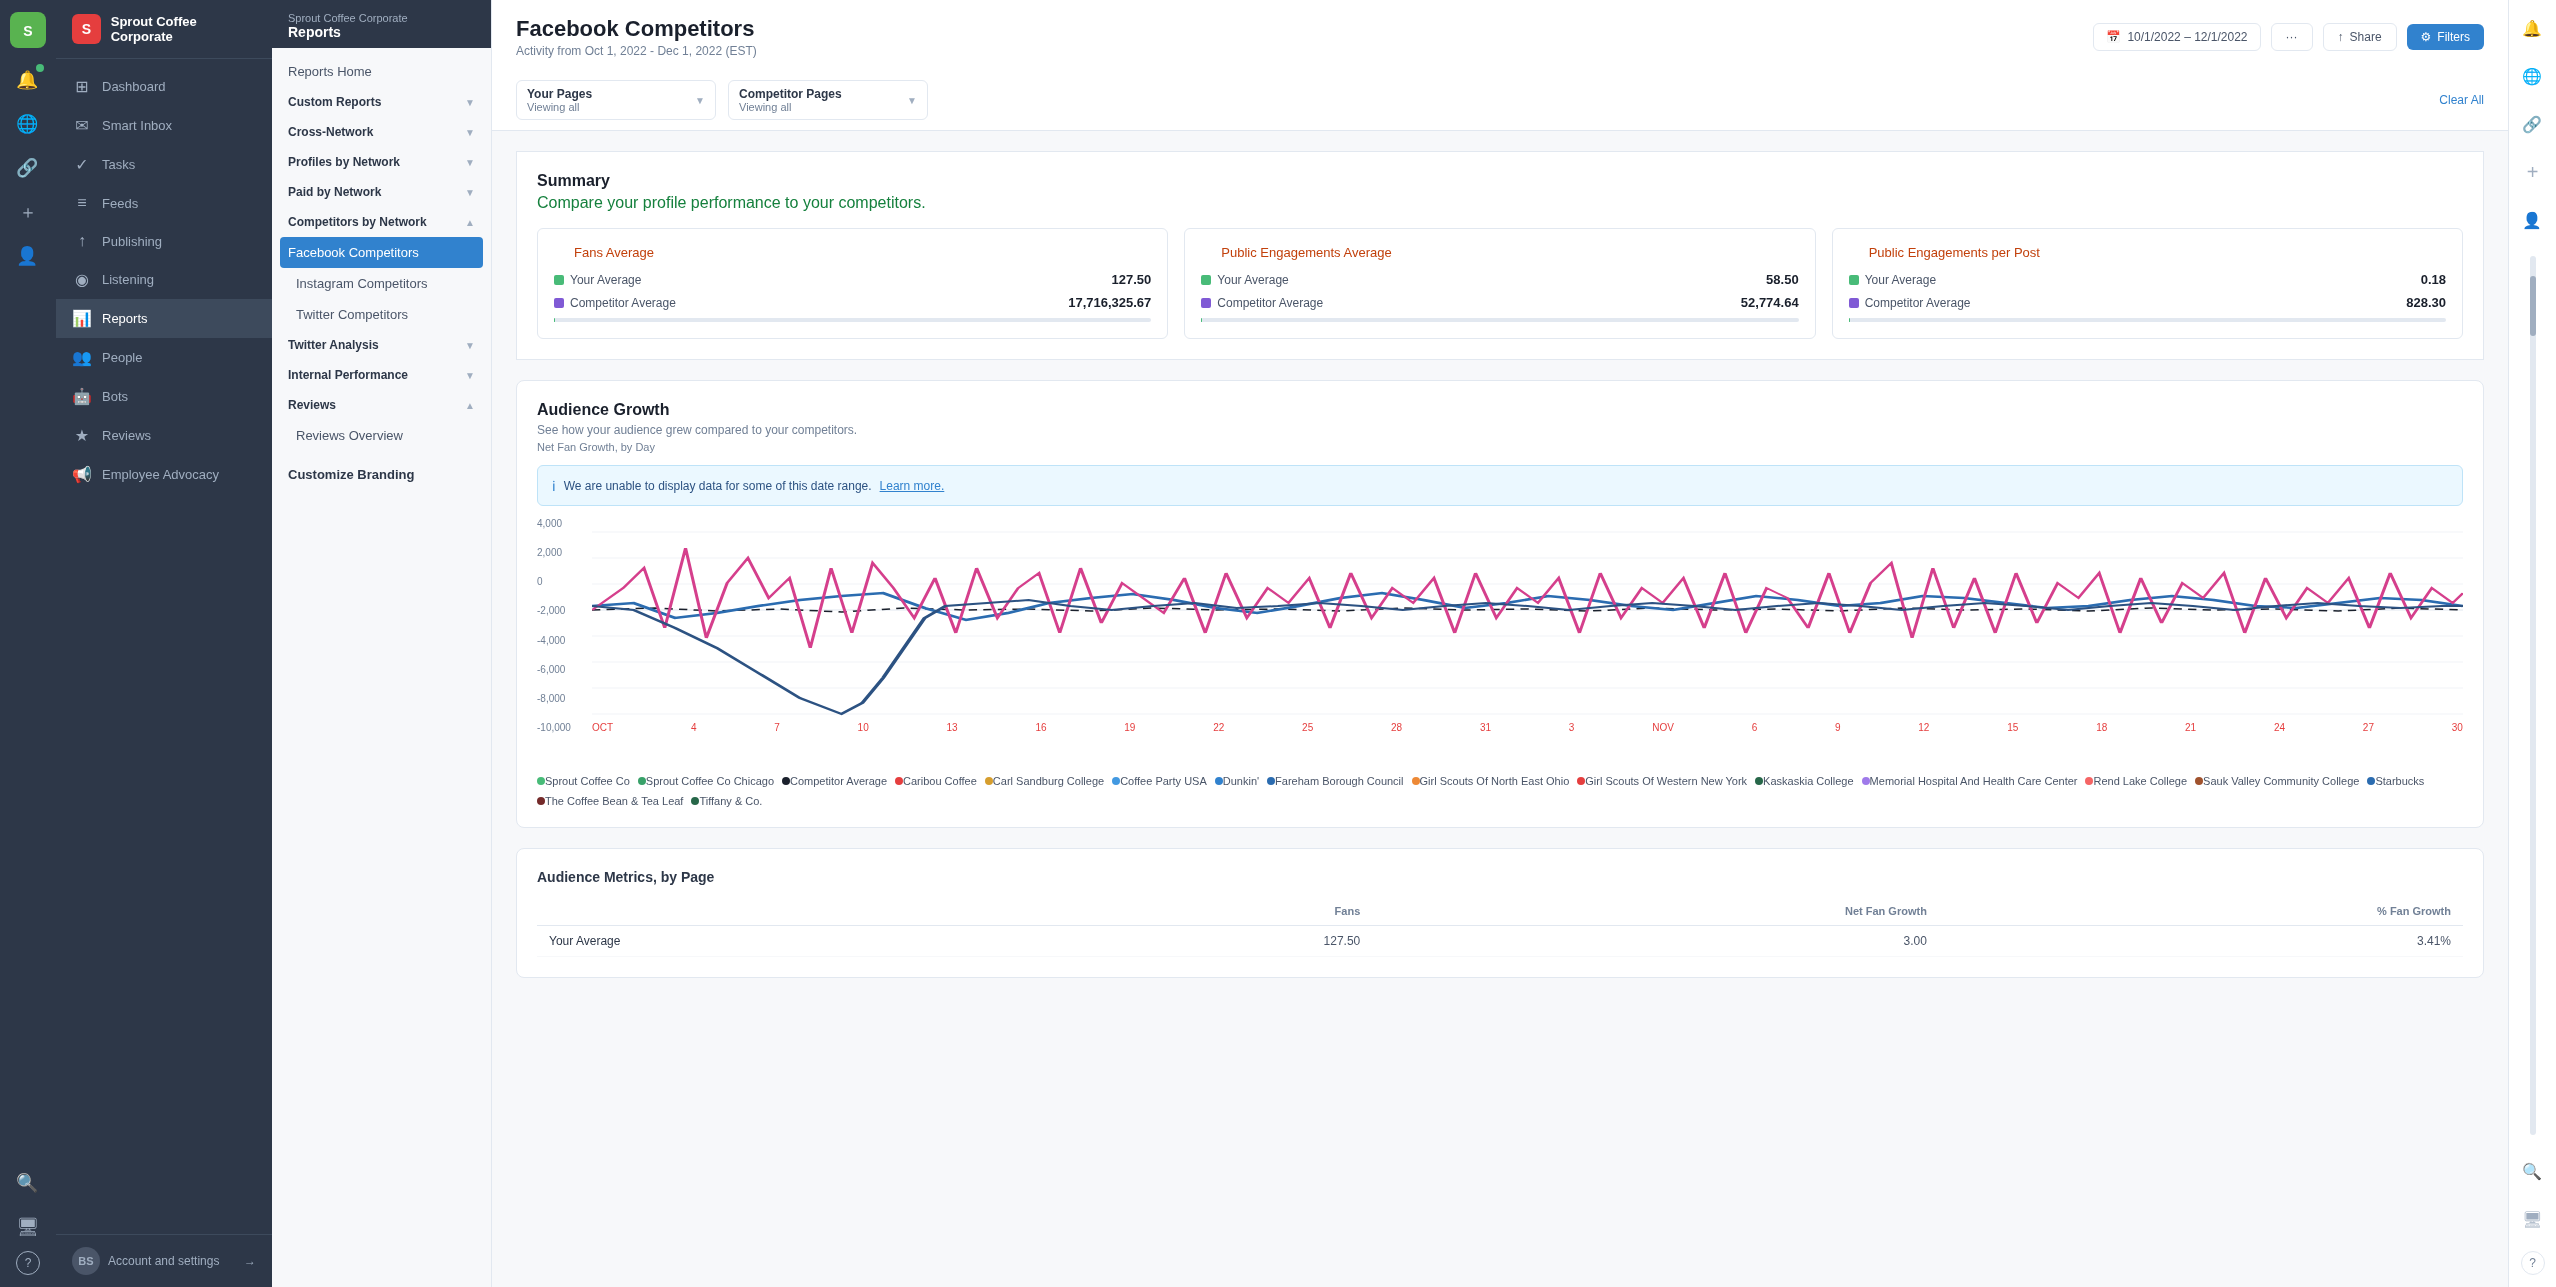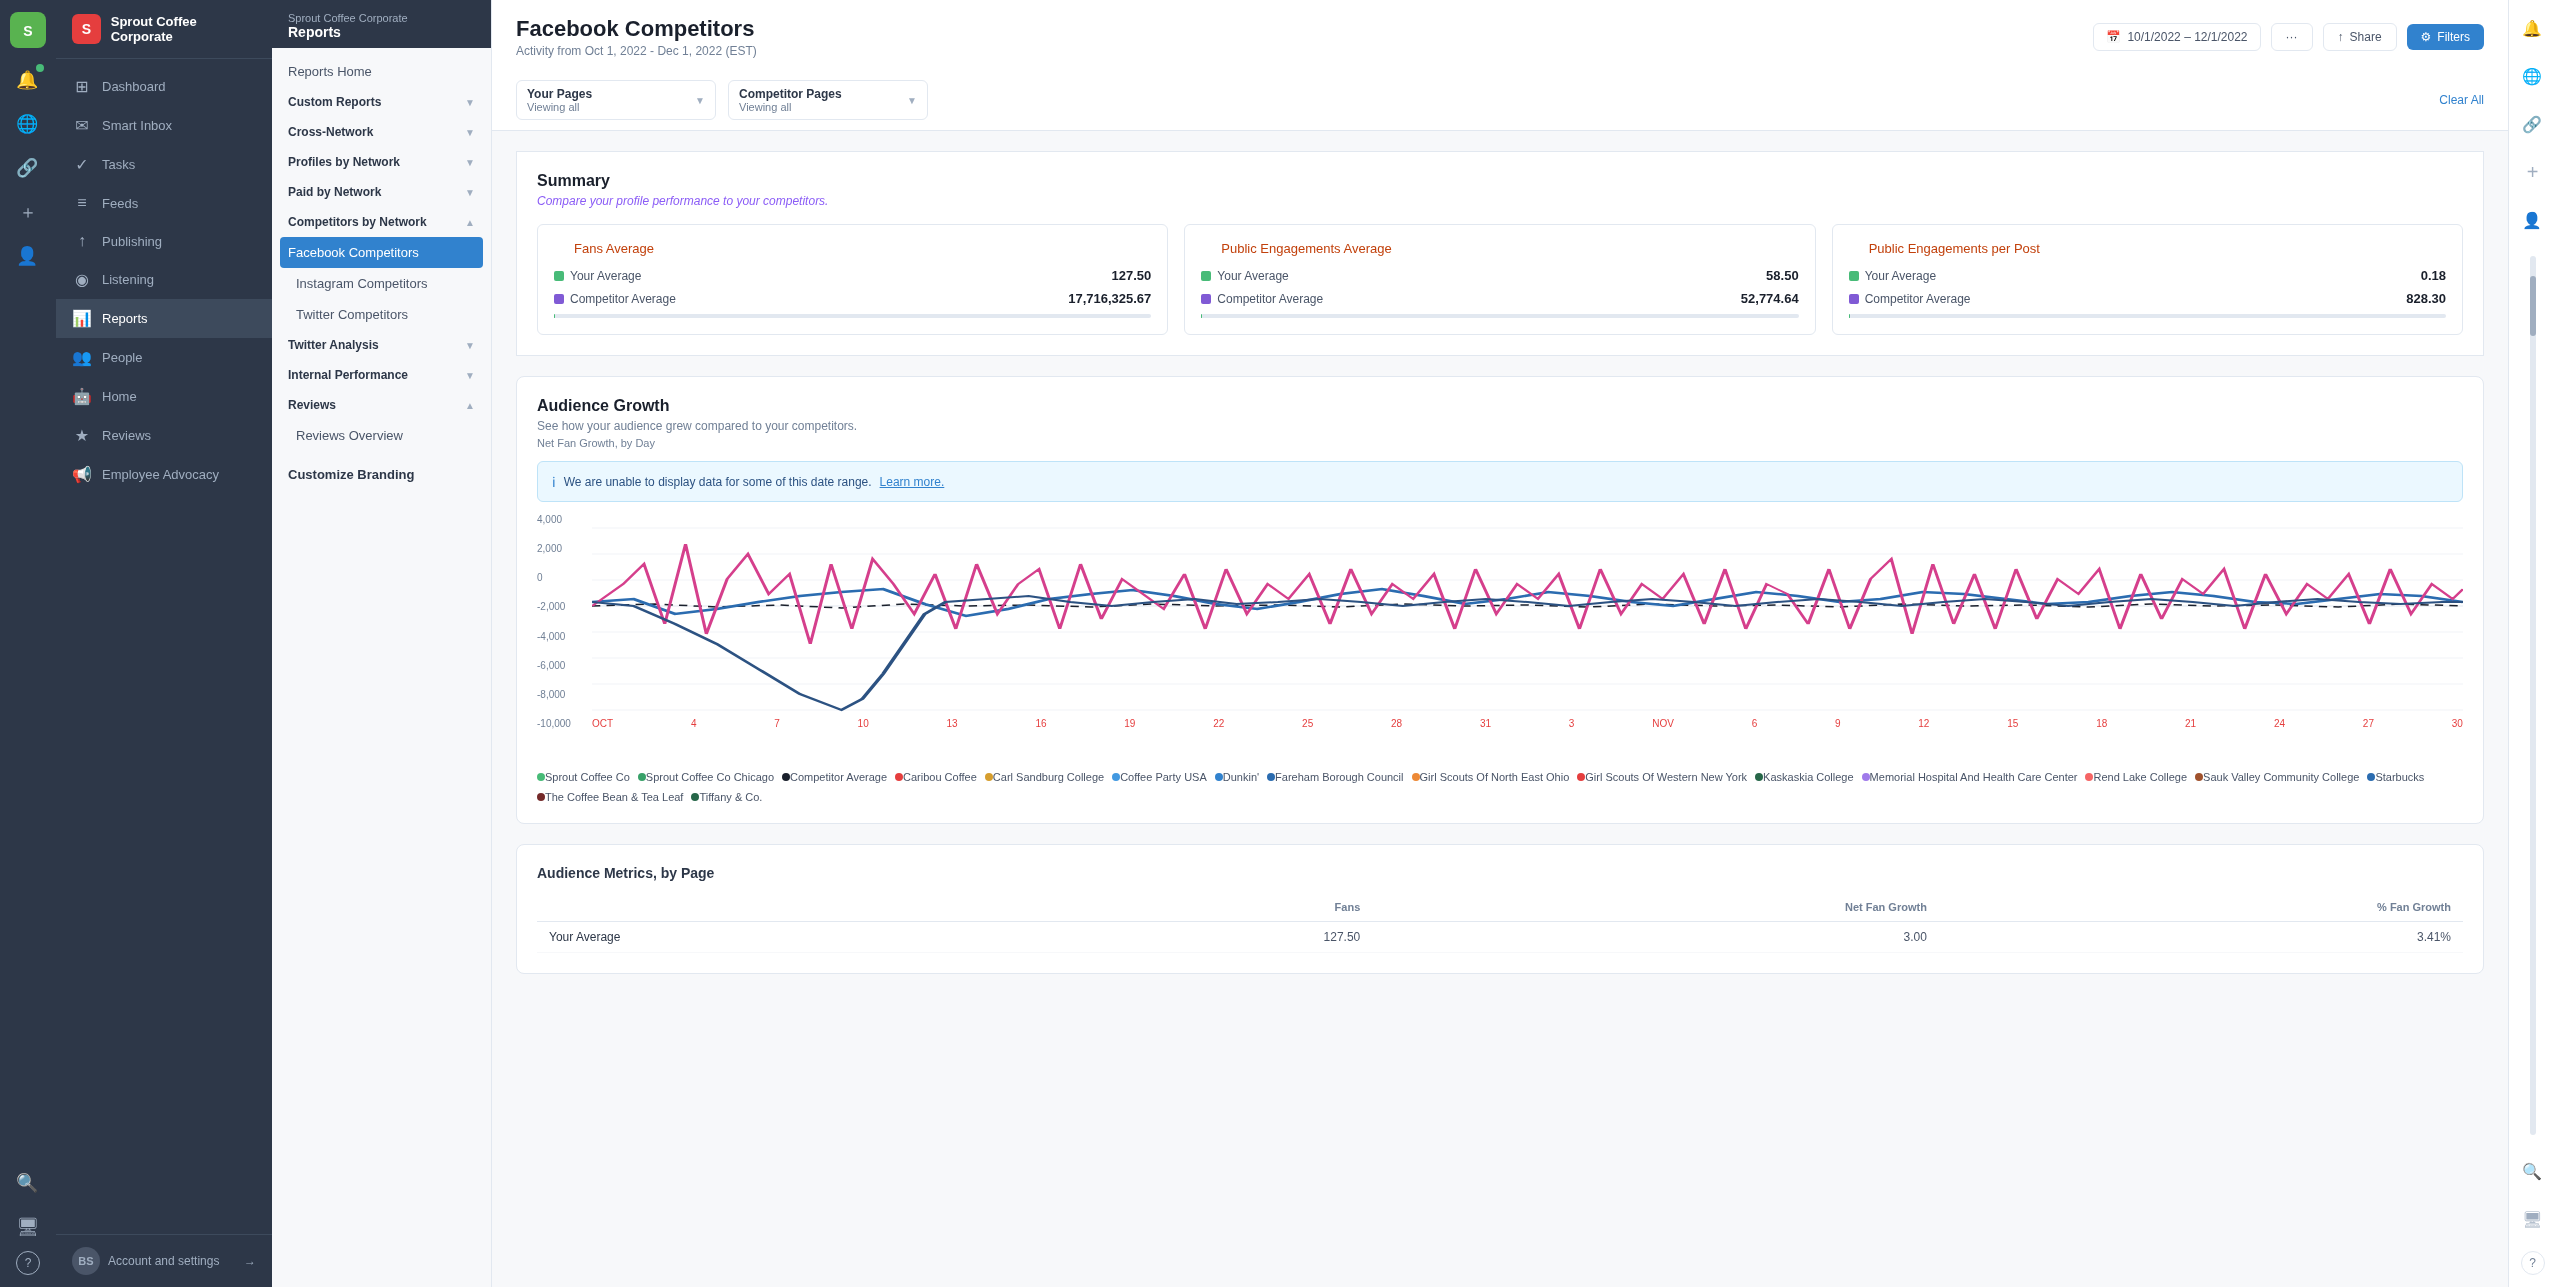--- a/index.html
+++ b/index.html
@@ -213,21 +213,21 @@
 
     
     .summary-card {
       background: #fff;
       border: 1px solid #e2e8f0;
       border-radius: 0;
       padding: 20px;
       margin-bottom: 20px;
     }
     .summary-title { font-size: 16px; font-weight: 700; color: #1a202c; margin-bottom: 4px; }
-    .summary-subtitle { font-size: 12px; color: #8b5cf6; margin-bottom: 16px; font-style: italic; }
+    .summary-subtitle { font-size: 16px; color: #15803d; margin-bottom: 16px; }
     .summary-metrics { display: grid; grid-template-columns: 1fr 1fr 1fr; gap: 16px; }
     .metric-box {
       border: 1px solid #e2e8f0;
       border-radius: 6px;
       padding: 16px;
     }
     .metric-title { font-size: 13px; font-weight: 400; color: #c2410c; margin-bottom: 12px; padding-left: 20px; }
     .metric-row { display: flex; align-items: center; justify-content: space-between; margin-bottom: 8px; }
     .metric-label { display: flex; align-items: center; gap: 6px; font-size: 12px; color: #4a5568; }
     .metric-dot { width: 10px; height: 10px; border-radius: 2px; }
@@ -377,21 +377,21 @@
     <div class="nav-item active">
       <span class="nav-icon">📊</span>
       <span>Reports</span>
     </div>
     <div class="nav-item">
       <span class="nav-icon">👥</span>
       <span>People</span>
     </div>
     <div class="nav-item">
       <span class="nav-icon">🤖</span>
-      <span>Home</span>
+      <span>Bots</span>
     </div>
     <div class="nav-item">
       <span class="nav-icon">★</span>
       <span>Reviews</span>
     </div>
     <div class="nav-item">
       <span class="nav-icon">📢</span>
       <span>Employee Advocacy</span>
     </div>
   </div>

